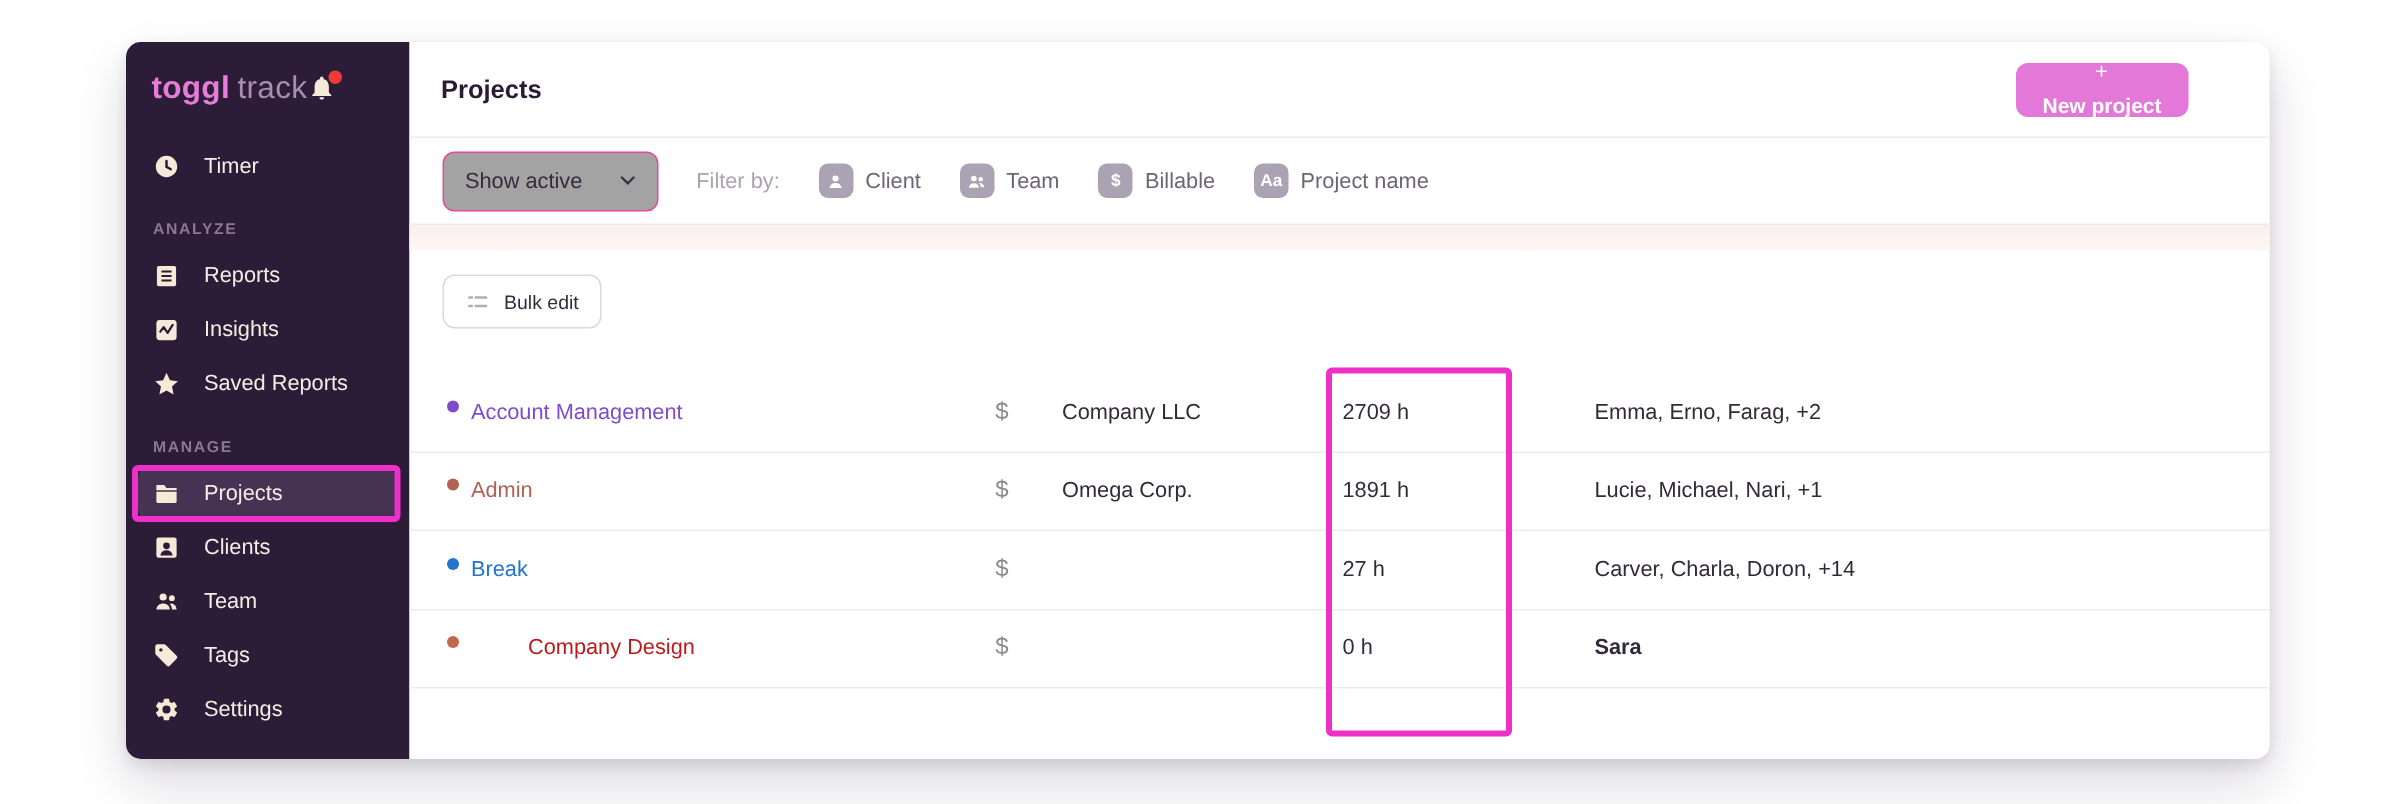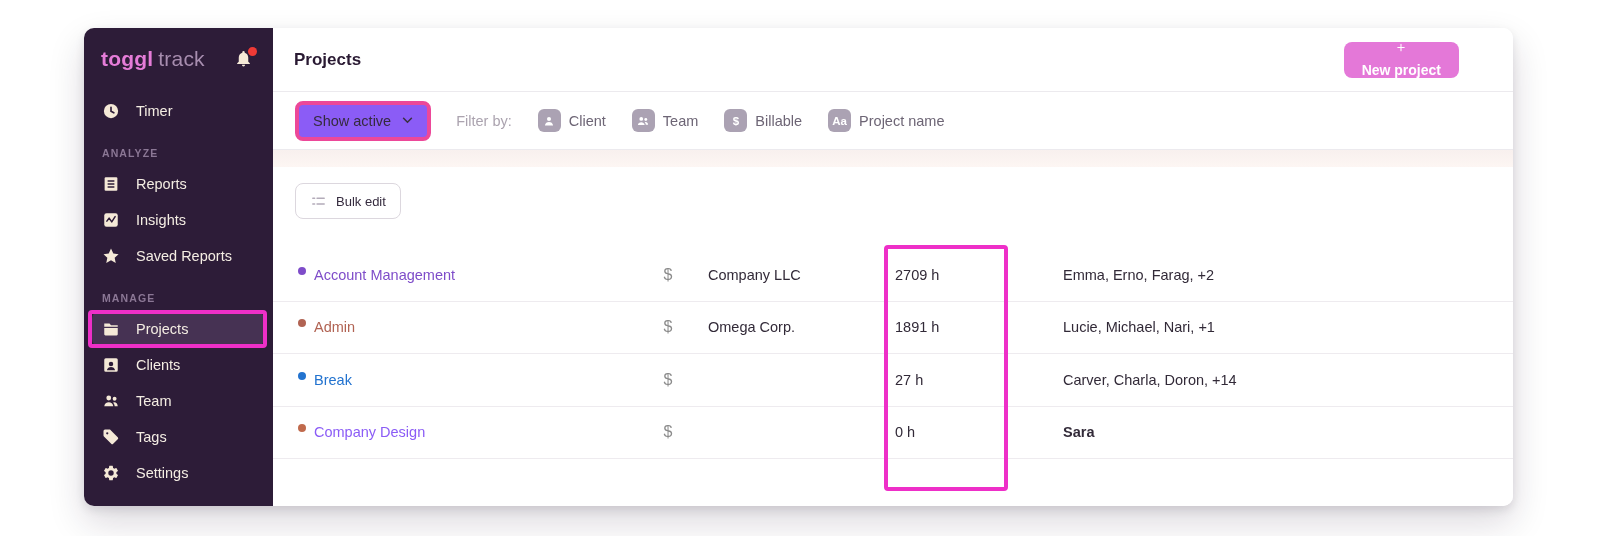--- a/index.html
+++ b/index.html
@@ -5,21 +5,21 @@
   * { box-sizing: border-box; margin: 0; padding: 0; }
   html,body { background:#fff; }
   body { font-family:"Liberation Sans","DejaVu Sans",sans-serif; }
   .stage { position:relative; width:1600px; height:536px; background:#fff; overflow:hidden; }
   .card { position:absolute; left:84px; top:28px; width:1429px; height:478px; background:#fff;
           border-radius:10px; overflow:hidden; display:flex;
           box-shadow:0 4px 10px rgba(20,8,30,.10), 0 16px 36px rgba(30,10,45,.16); }
 
   
   .sidebar { flex:none; width:189px; background:#2d1c38; display:flex; flex-direction:column; }
-  .logo-row { height:62px; flex:none; display:flex; align-items:center; justify-content:space-between; padding:0 19px 0 17px; }
+  .logo-row { height:62px; flex:none; display:flex; align-items:center; padding:0 19px 0 17px; }
   .logo { font-size:21px; font-weight:800; letter-spacing:.2px; cursor:pointer; white-space:nowrap; }
   .logo-a { color:#e57cd8; }
   .logo-b { color:#a78daf; font-weight:500; margin-left:5px; }
   .bell { position:relative; width:20px; height:20px; cursor:pointer; }
   .bell svg { width:19px; height:19px; }
   .bell-dot { position:absolute; top:-2px; right:-3px; width:9px; height:9px; border-radius:50%; background:#ef3a36; }
   .nav-item { height:36px; flex:none; margin:0 9px 0 8px; border-radius:8px; display:flex; align-items:center;
               padding-left:10px; gap:16px; color:#f4ede3; font-size:14.5px; cursor:pointer; }
   .nav-item.first { margin-top:3px; }
   .nav-item.active { background:#463253; }
@@ -31,22 +31,22 @@
   
   .main { flex:1; min-width:0; display:flex; flex-direction:column; background:#fff; }
   .page-header { flex:none; height:64px; display:flex; align-items:center; justify-content:space-between;
                  padding:0 54px 0 21px; border-bottom:1px solid #eceaee; }
   .page-title { font-size:17px; font-weight:700; color:#2a1a33; }
   .btn-new { height:36px; border:none; border-radius:8px; color:#fff; font-weight:600; font-size:14px;
              font-family:inherit; padding:0 18px; display:flex; align-items:center; gap:9px; cursor:pointer;flex-direction:column; }
   .btn-new svg { width:14px; height:14px; }
 
   .filterbar { flex:none; height:58px; display:flex; align-items:center; padding-left:22px; border-bottom:1px solid #eceaee; }
-  .btn-dropdown { height:40px; background:#8b5cf6; border:4px solid #ec4899; border-radius:8px; padding:0 14px;
-                  font-size:14.5px; font-family:inherit; color:#352b3e; display:flex; align-items:center; gap:11px; cursor:pointer; }
+  .btn-dropdown { height:40px; background:#a3a3a3; border:1px solid #ec4899; border-radius:8px; padding:0 14px;
+                  font-size:14.5px; font-family:inherit; color:#352b3e; display:flex; align-items:center; gap:25px; cursor:pointer; }
   .filter-by { margin-left:25px; color:#aba3af; font-size:14.5px; }
   .chip { display:flex; align-items:center; gap:8px; margin-left:26px; color:#6d6575; font-size:14.5px; cursor:pointer; }
   .chip-icon { width:23px; height:23px; flex:none; border-radius:6px; background:#aba2b3; color:#fff;
                display:flex; align-items:center; justify-content:center; font-weight:700; font-size:11.5px; }
   .chip-icon svg { width:14px; height:14px; fill:#fff; }
 
   .banner { flex:none; height:17px; background:linear-gradient(180deg,#f8f0ee,#fdf6f3); }
   .toolbar { flex:none; height:82px; padding:16px 0 0 22px; }
   .btn-bulk { height:36px; background:#fff; border:1px solid #dcd7de; border-radius:8px; padding:0 14px;
               font-size:13px; font-family:inherit; color:#352b3e; display:flex; align-items:center; gap:9px; cursor:pointer; }
@@ -267,21 +267,21 @@
           </div>
           <div class="td td-bill">$</div>
           <div class="td td-client"></div>
           <div class="td td-status">27 h</div>
           <div class="td td-team" style="font-weight: 400;">Carver, Charla, Doron, +14</div>
         </div>
 
         <div class="trow">
           <div class="td td-project">
             <span class="dot" style="background-color: rgb(192, 106, 76);"></span>
-            <a class="pname" style="color: #8b5cf6;">Company Design</a>
+            <a class="pname" style="color: #b91c1c; margin-left: 38px;">Company Design</a>
           </div>
           <div class="td td-bill">$</div>
           <div class="td td-client"></div>
           <div class="td td-status">0 h</div>
           <div class="td td-team" style="font-weight: 700;">Sara</div>
         </div>
       </div>
     </main>
 
     <div class="ann ann-projects" style="border-color: rgb(238, 47, 200);"></div>

